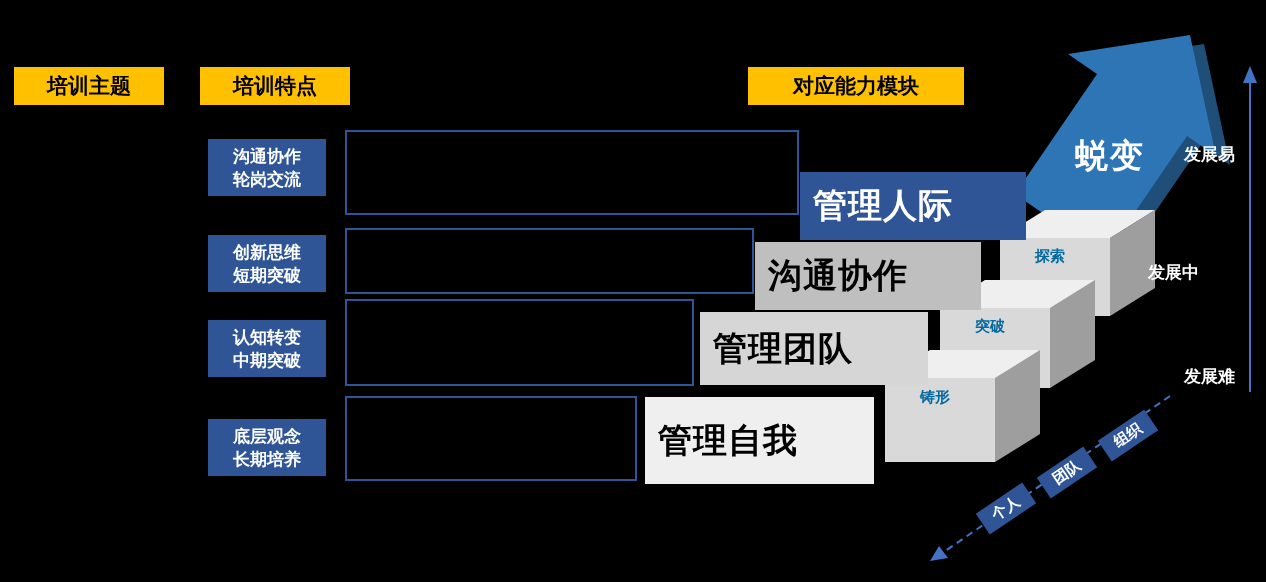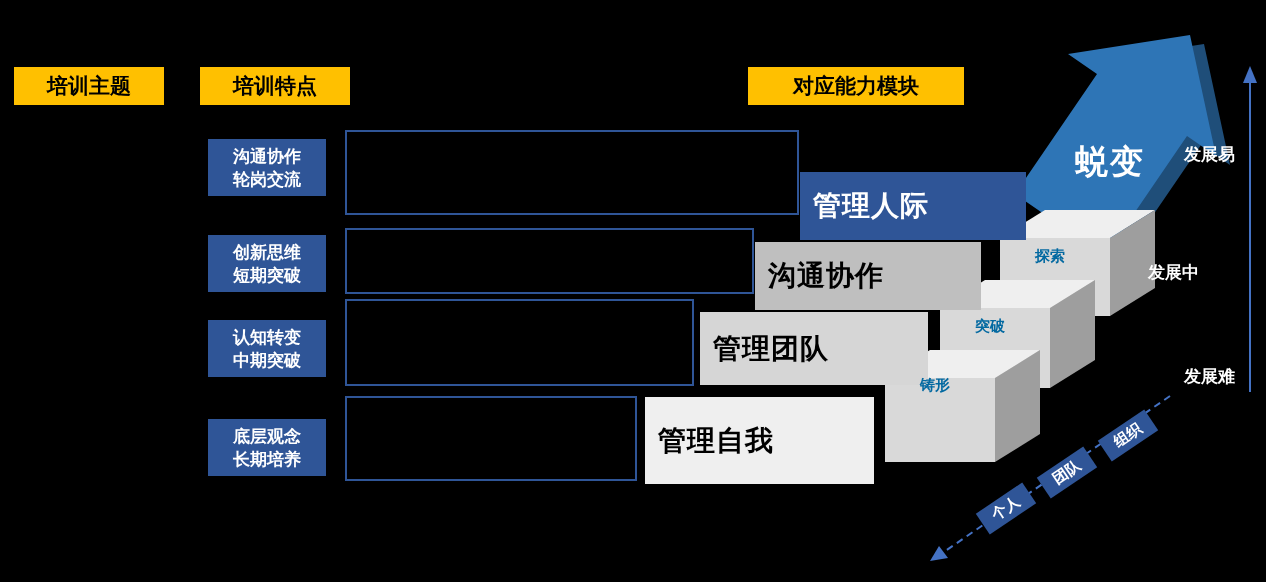--- a/index.html
+++ b/index.html
@@ -5,27 +5,27 @@
   html,body{margin:0;padding:0;background:#000;}
   .canvas{position:relative;width:1266px;height:582px;background:#000;overflow:hidden;
           font-family:"DejaVu Sans","Liberation Sans",sans-serif;}
   svg.shapes{position:absolute;left:0;top:0;}
   .hdr{position:absolute;height:38px;background:#FFC000;color:#000;font-weight:bold;
        font-size:21px;display:flex;align-items:center;justify-content:center;}
   .feature{position:absolute;width:118px;height:57px;background:#2F5597;color:#fff;
            font-weight:bold;font-size:17px;line-height:23px;display:flex;flex-direction:column;
            align-items:center;justify-content:center;text-align:center;}
   .cbox{position:absolute;border:2px solid #2F5597;background:#000;}
-  .step{position:absolute;font-weight:bold;font-size:28px;display:flex;align-items:center;
+  .step{position:absolute;font-weight:bold;font-size:34px;display:flex;align-items:center;
         padding-left:13px;letter-spacing:1px;}
   .cube-label{position:absolute;width:100px;text-align:center;color:#0369a1;font-weight:bold;font-size:15px;}
   .axis-label{position:absolute;width:62px;color:#fff;font-weight:bold;font-size:17px;}
   .scope{position:absolute;background:#2F5597;color:#fff;font-weight:bold;font-size:15px;
          padding:3px 13px;transform:rotate(-34deg);white-space:nowrap;}
-  .arrowlbl{position:absolute;left:1052px;top:140px;width:116px;text-align:center;color:#fff;
+  .arrowlbl{position:absolute;left:1052px;top:134px;width:116px;text-align:center;color:#fff;
             font-weight:bold;font-size:33px;letter-spacing:2px;}
 </style>
 </head>
 <body>
 
 <div class="canvas">
 
   <svg class="shapes" width="1266" height="582">
 
     <polygon points="1029,203 1111,83 1082,63 1204,44 1230,165 1201,145 1119,265" fill="#1F4E79"></polygon>
@@ -76,21 +76,21 @@
   <div class="cbox" style="left:345px;top:299px;width:345px;height:83px"></div>
   <div class="cbox" style="left:345px;top:396px;width:288px;height:81px"></div>
 
   <div class="step" style="left:800px;top:172px;width:213px;height:68px;background:#2F5597;color:#fff">管理人际</div>
   <div class="step" style="left:755px;top:242px;width:213px;height:68px;background:#BFBFBF;color:#000">沟通协作</div>
   <div class="step" style="left:645px;top:397px;width:216px;height:87px;background:#EFEFEF;color:#000">管理自我</div>
   <div class="step" style="left:700px;top:312px;width:215px;height:73px;background:#D6D6D6;color:#000">管理团队</div>
 
   <div class="cube-label" style="left:1000px;top:247px">探索</div>
   <div class="cube-label" style="left:940px;top:317px">突破</div>
-  <div class="cube-label" style="left:885px;top:376px">铸形</div>
+  <div class="cube-label" style="left:885px;top:388px">铸形</div>
 
   <div class="arrowlbl">蜕变</div>
 
   <div class="axis-label" style="left:1184px;top:143px">发展易</div>
   <div class="axis-label" style="left:1148px;top:261px">发展中</div>
   <div class="axis-label" style="left:1184px;top:365px">发展难</div>
 
   <div class="scope" style="left:978px;top:496px">个人</div>
   <div class="scope" style="left:1039px;top:460px">团队</div>
   <div class="scope" style="left:1100px;top:423px">组织</div>

